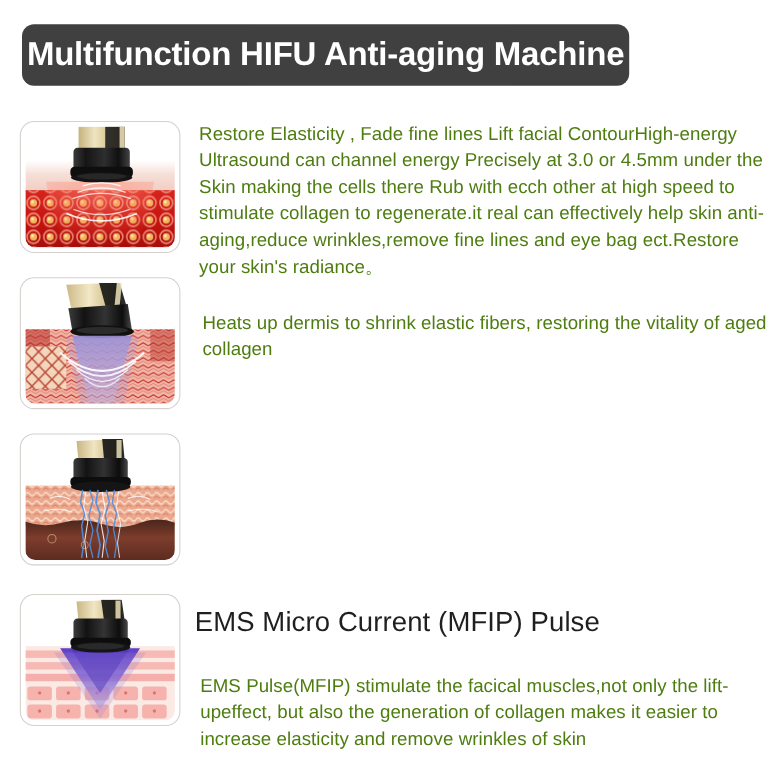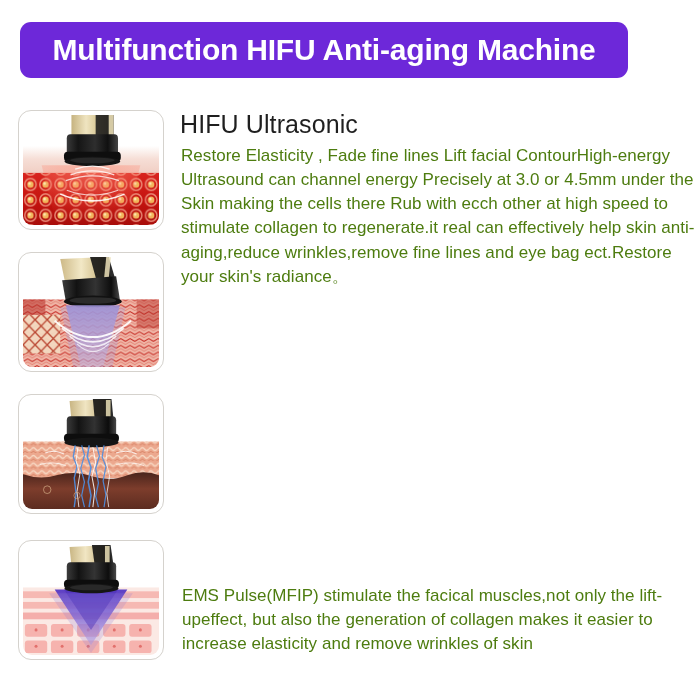--- a/index.html
+++ b/index.html
@@ -13,23 +13,23 @@
     font-family: "Liberation Sans", sans-serif;
     overflow: hidden;
     position: relative;
   }
 
   
   #banner {
     position: absolute;
     left: 20px;
     top: 22px;
-    width: 608px;
+    width: 552px;
     height: 56px;
-    background: #6d28d9;
+    background: #404040;
     border-radius: 11px;
     display: flex;
     align-items: center;
     justify-content: center;
     box-sizing: border-box;
   }
   #banner-title {
     color: #ffffff;
     font-size: 30px;
     font-weight: bold;
@@ -175,21 +175,20 @@
 
         <path d="M56 56 Q74.5 50 93 56" fill="none" stroke="#ffffff" stroke-width="1.3" opacity="0.85"></path>
         <path d="M51 62 Q74.5 54 98 62" fill="none" stroke="#ffffff" stroke-width="1.3" opacity="0.8"></path>
         <path d="M46 68 Q74.5 58 103 68" fill="none" stroke="#ffffff" stroke-width="1.3" opacity="0.75"></path>
         <path d="M40 82 Q74.5 96 109 82" fill="none" stroke="#ffffff" stroke-width="1.6" opacity="0.9"></path>
         <path d="M47 78 Q74.5 88 102 78" fill="none" stroke="#ffffff" stroke-width="1.2" opacity="0.7"></path>
       </svg>
     </div>
   </div>
   <div class="feature-text">
-    <h2 class="feature-title">HIFU Ultrasonic</h2>
     <p class="feature-body">Restore Elasticity , Fade fine lines Lift facial ContourHigh-energy Ultrasound can channel energy Precisely at 3.0 or 4.5mm under the Skin making the cells there Rub with ecch other at high speed to stimulate collagen to regenerate.it real can effectively help skin anti-aging,reduce wrinkles,remove fine lines and eye bag ect.Restore your skin's radiance。</p>
   </div>
 </div>
 
 <div class="feature-row" id="row-1">
   <div class="thumb-frame">
     <div class="thumb-canvas">
       <svg viewBox="0 0 146 114" preserveAspectRatio="none" aria-hidden="true">
         <defs>
           <linearGradient id="g2gold" x1="0" y1="0" x2="1" y2="0">
@@ -237,20 +236,21 @@
         <path d="M40 52 L110 52 L96 114 L54 114 Z" fill="#a79ddb" opacity="0.3"></path>
 
         <path d="M34 66 Q75 100 116 66" fill="none" stroke="#ffffff" stroke-width="2" opacity="0.92"></path>
         <path d="M42 74 Q75 102 108 74" fill="none" stroke="#ffffff" stroke-width="1.7" opacity="0.85"></path>
         <path d="M50 82 Q75 104 100 82" fill="none" stroke="#ffffff" stroke-width="1.4" opacity="0.78"></path>
         <path d="M58 90 Q75 106 92 90" fill="none" stroke="#ffffff" stroke-width="1.2" opacity="0.7"></path>
       </svg>
     </div>
   </div>
   <div class="feature-text">
+    <p class="feature-body">Heats up dermis to shrink elastic fibers, restoring the vitality of aged collagen</p>
   </div>
 </div>
 
 <div class="feature-row" id="row-2">
   <div class="thumb-frame">
     <div class="thumb-canvas">
       <svg viewBox="0 0 146 114" preserveAspectRatio="none" aria-hidden="true">
         <defs>
           <linearGradient id="g3gold" x1="0" y1="0" x2="1" y2="0">
             <stop offset="0%" stop-color="#c8b583"></stop>
@@ -376,15 +376,16 @@
         <path d="M74 0 L94 0 L97 20 L77 21 Z" fill="#131313" opacity="0.9"></path>
         <rect x="88" y="1" width="5" height="20" fill="#ebe0b7" opacity="0.85"></rect>
         <rect x="47" y="18" width="53" height="22" rx="4" fill="url(#g4blk)"></rect>
         <rect x="44" y="36" width="59" height="9" rx="4" fill="#0d0d0d"></rect>
         <ellipse cx="73.5" cy="45" rx="29" ry="5" fill="#151515"></ellipse>
         <ellipse cx="73.5" cy="44" rx="23" ry="3" fill="#2e2e2e" opacity="0.8"></ellipse>
       </svg>
     </div>
   </div>
   <div class="feature-text">
+    <h2 class="feature-title">EMS Micro Current (MFIP) Pulse</h2>
     <p class="feature-body">EMS Pulse(MFIP) stimulate the facical muscles,not only the lift-upeffect, but also the generation of collagen makes it easier to increase elasticity and remove wrinkles of skin</p>
   </div>
 </div>
 
 </body></html>

